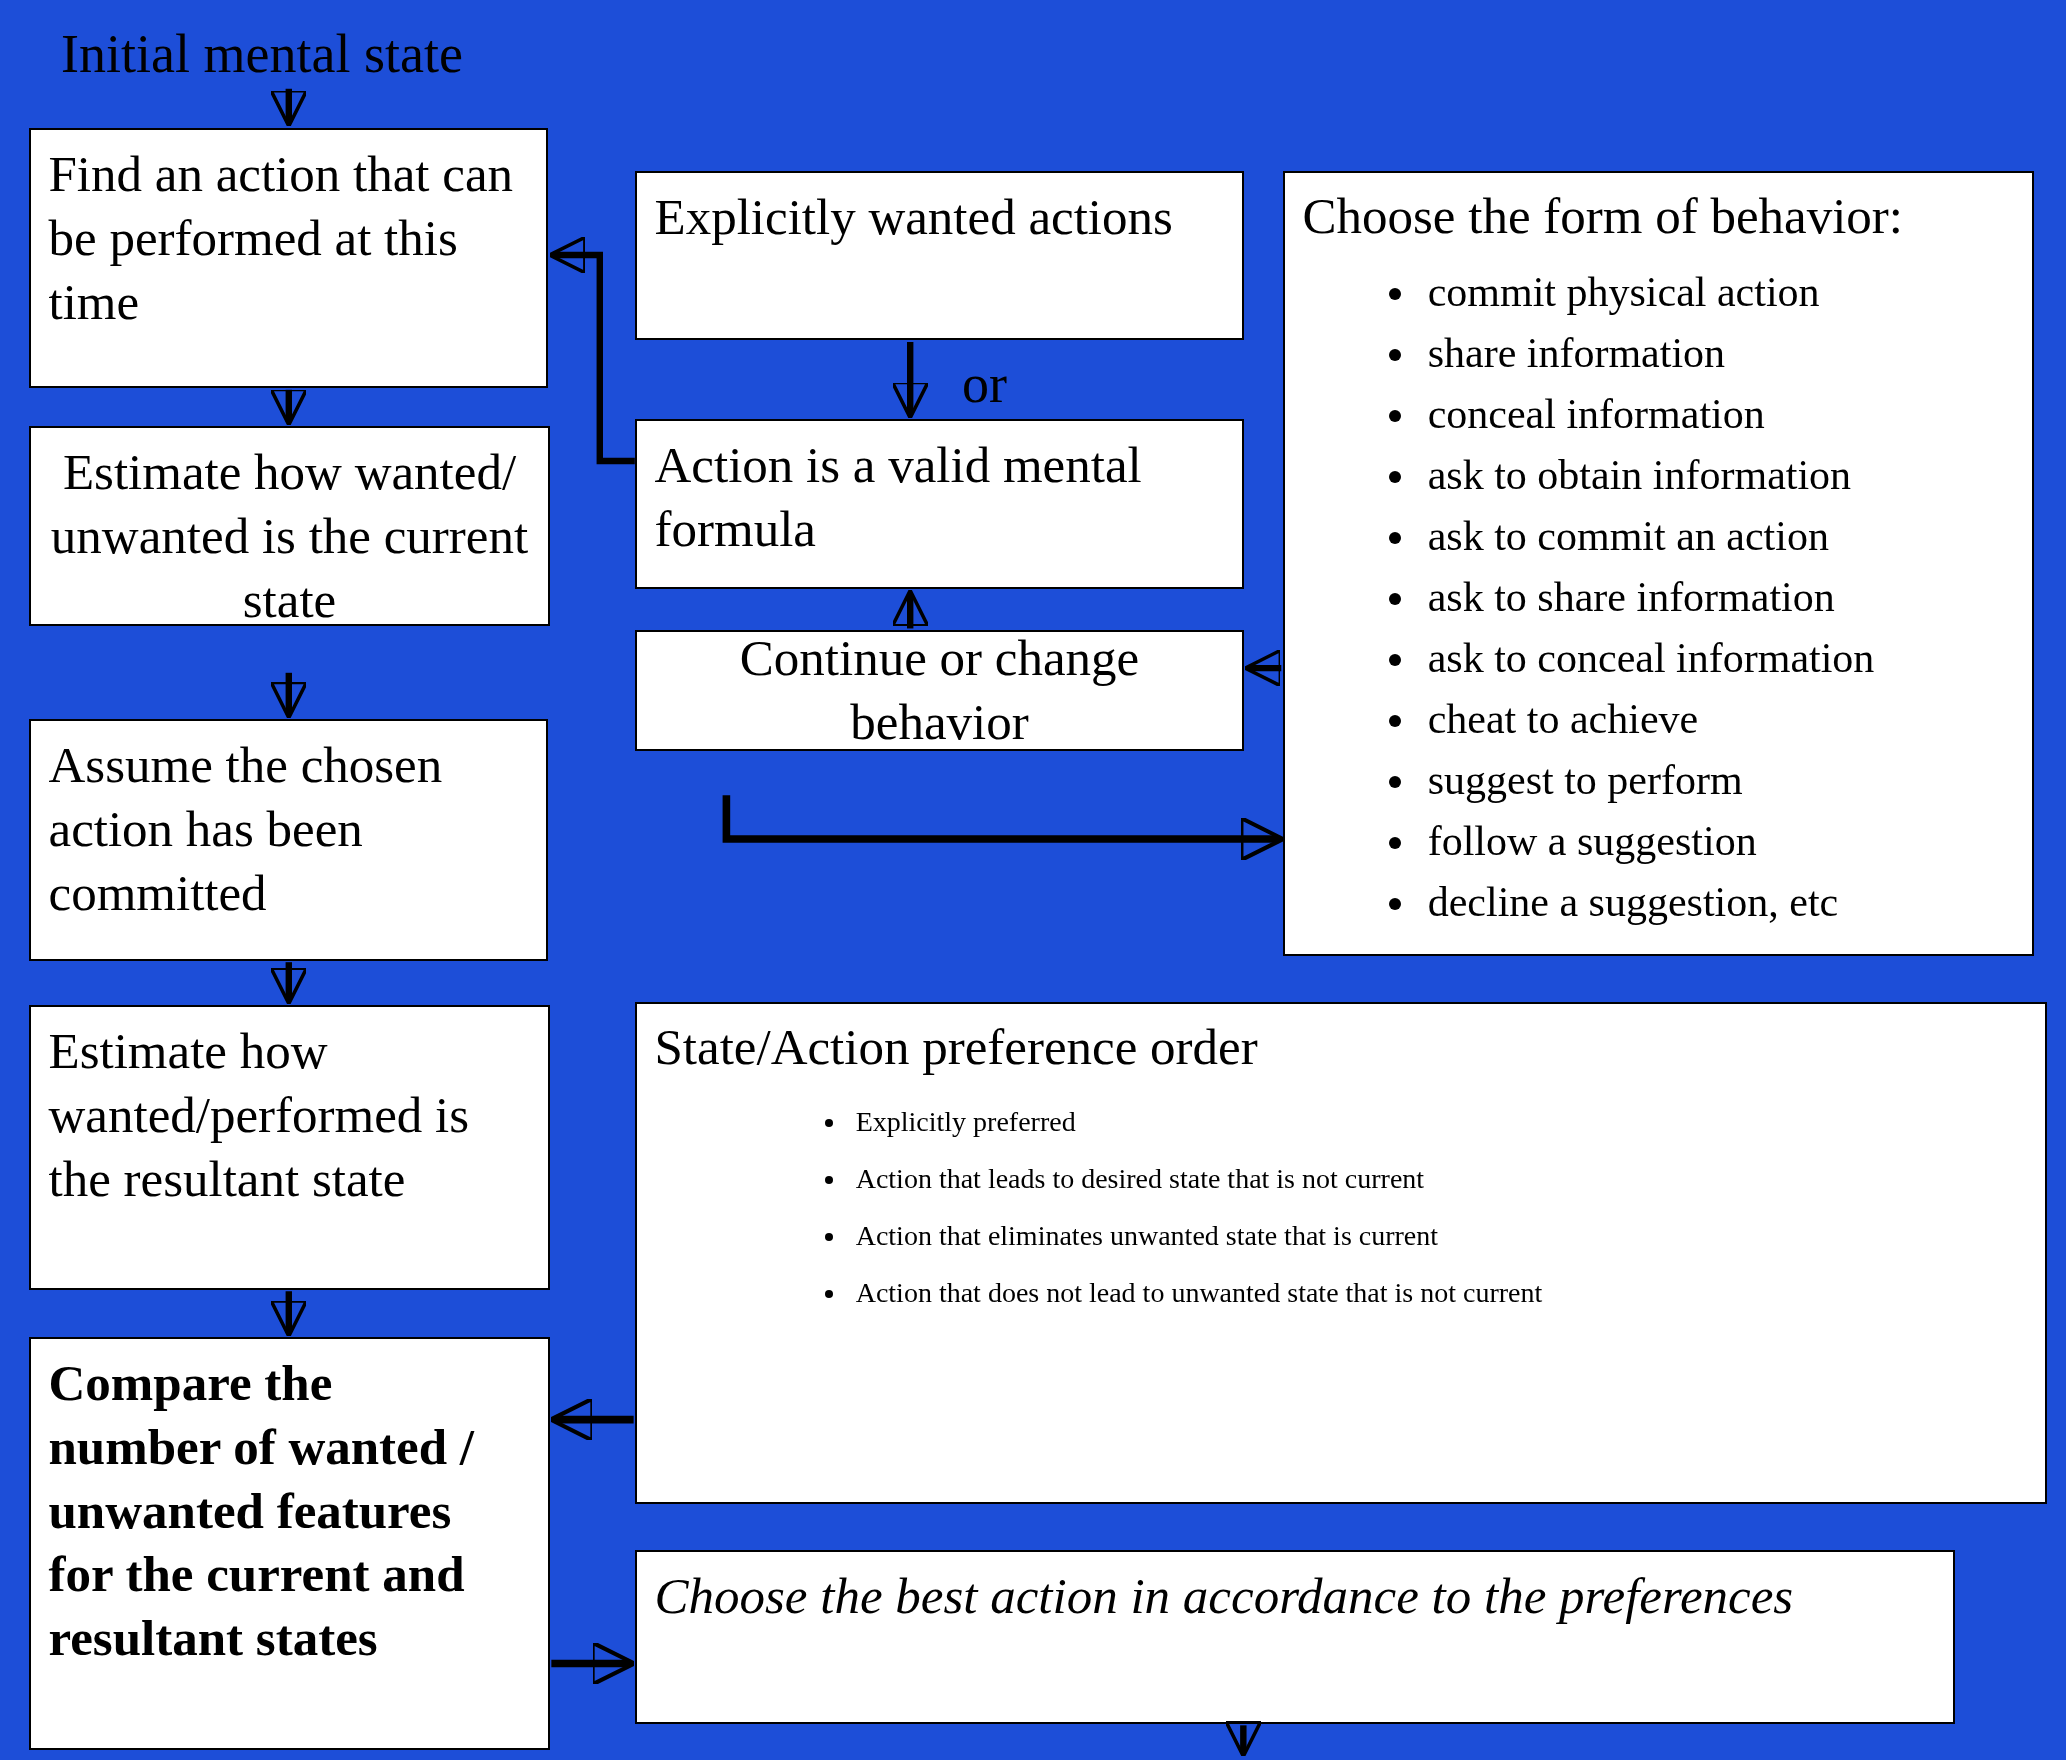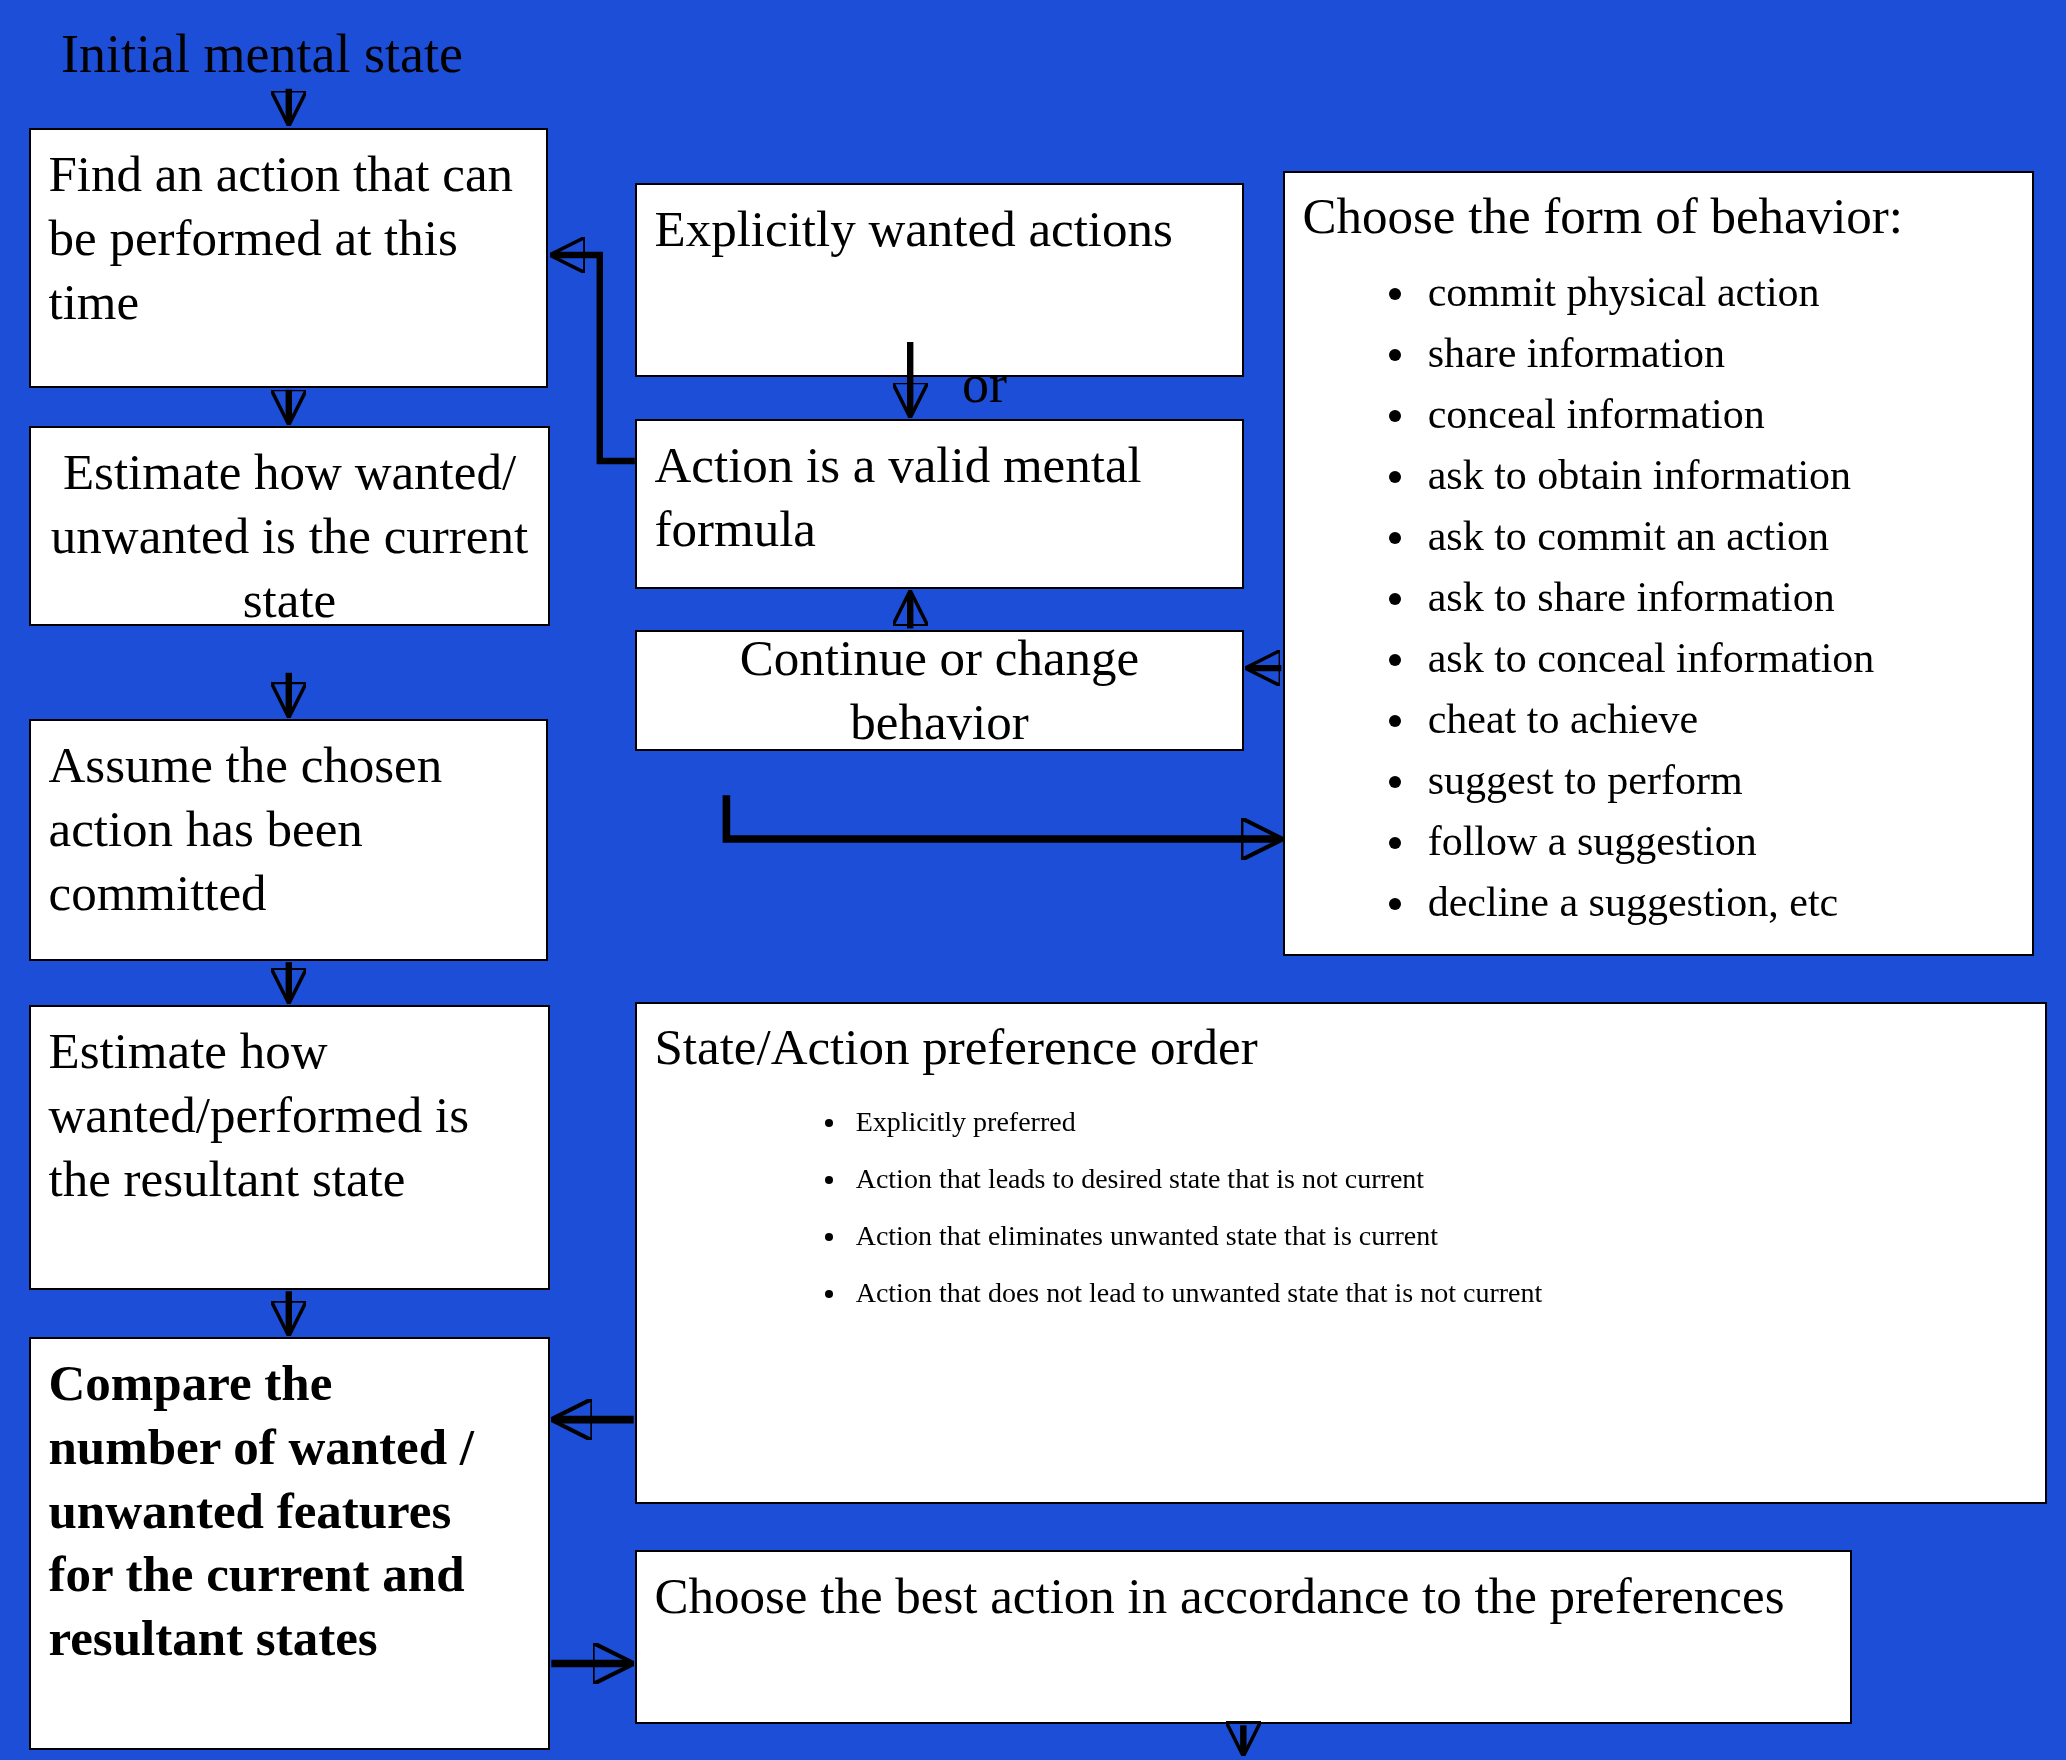--- a/index.html
+++ b/index.html
@@ -25,29 +25,29 @@
   }
 
   
   #box-find              { left: 29px;  top: 128px;  width: 519px;  height: 260px; }
   #box-estimate-current  { left: 29px;  top: 426px;  width: 521px;  height: 200px; text-align: center; }
   #box-assume            { left: 29px;  top: 719px; width: 519px;  height: 242px; }
   #box-estimate-resultant{ left: 29px;  top: 1005px; width: 521px;  height: 285px; }
   #box-compare           { left: 29px;  top: 1337px; width: 521px;  height: 413px; padding-right: 32px; font-weight: bold; }
 
   
-  #box-explicit { left: 635px; top: 183px;  width: 609px; height: 194px; }
+  #box-explicit { left: 635px; top: 171px;  width: 609px; height: 169px; }
   #box-valid    { left: 635px; top: 419px;  width: 609px; height: 170px; }
   #box-continue { left: 635px; top: 630px; width: 609px; height: 121px;
                   display: flex; align-items: center; justify-content: center; text-align: center; }
 
   
   #box-behavior   { left: 1283px; top: 171px;  width: 751px; height: 785px; }
   #box-preference { left: 635px; top: 1002px; width: 1412px; height: 502px; }
-  #box-best       { left: 635px; top: 1550px; width: 1217px; height: 174px; }
+  #box-best       { left: 635px; top: 1550px; width: 1320px; height: 174px; font-style: italic; }
 
   .box-title { font-size: 51px; line-height: 1.2; }
 
   ul.bullets { list-style: disc; margin-top: 15px; }
   #box-behavior ul.bullets { padding-left: 117px; }
   #box-behavior ul.bullets li {
     font-size: 42px; line-height: 61px; padding-left: 8.2px;
   }
   #box-preference ul.bullets { padding-left: 193px; }
   #box-preference ul.bullets li {

